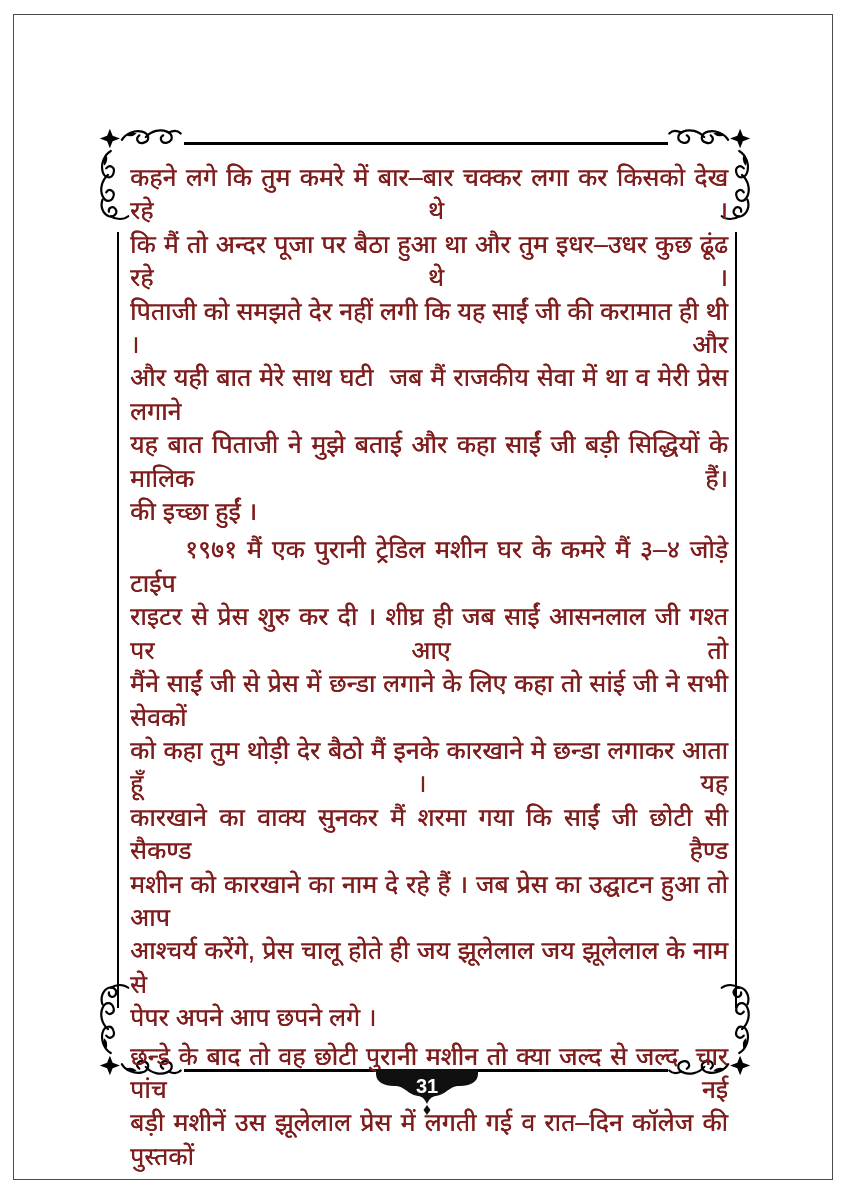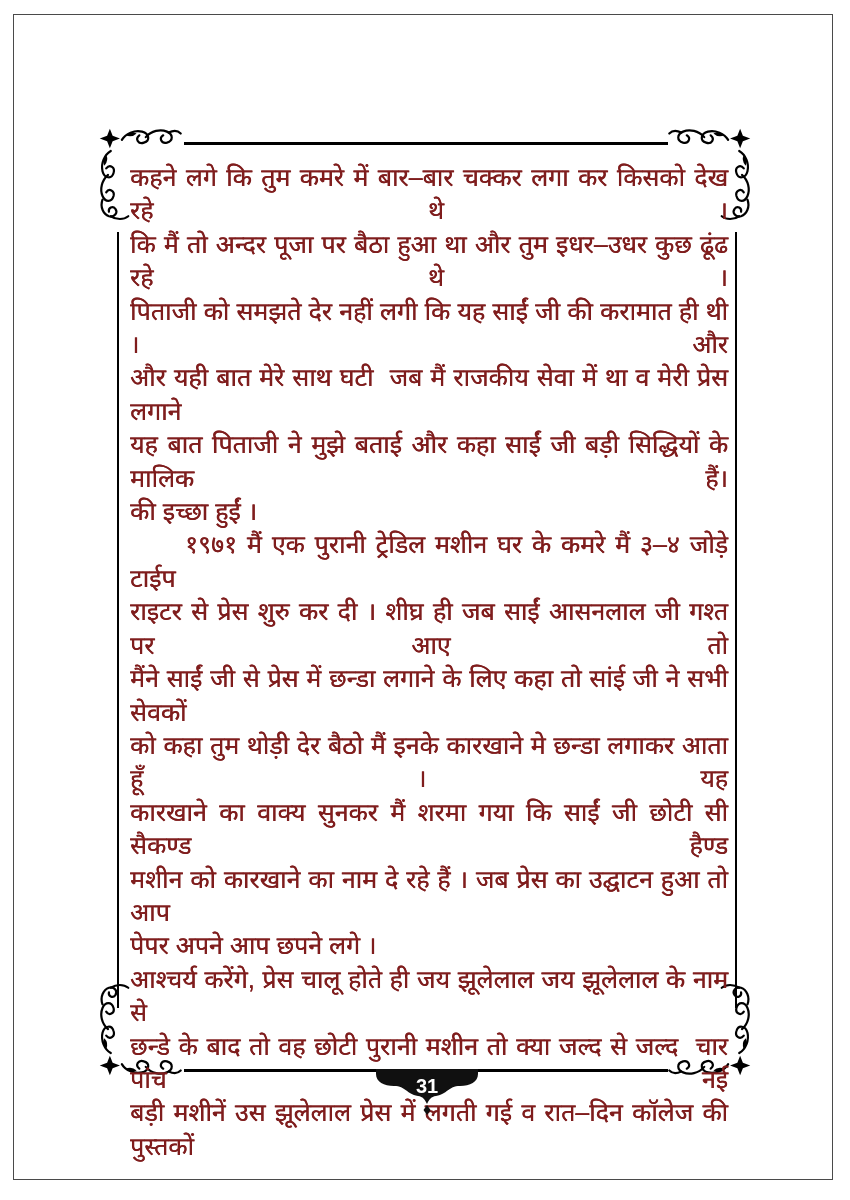--- a/index.html
+++ b/index.html
@@ -21,21 +21,21 @@
   .orn.tl{left:97px;top:124px;}
   .orn.tr{left:661px;top:124px;transform:scaleX(-1);}
   .orn.bl{left:97px;top:970px;transform:scaleY(-1);}
   .orn.br{left:661px;top:970px;transform:scale(-1,-1);}
   .textcol{
     position:absolute;left:130px;top:161px;width:598px;
     font-size:25px;line-height:33.4px;
     text-shadow:0.35px 0 0 currentColor; 
   }
   .block{margin:0;}
-  .para + .para{}
+  .para + .para{margin-top:5px;}
   .ln{text-align:justify;text-align-last:justify;}
   .ln.end{text-align:right;text-align-last:left;}
   .ln.indent{text-indent:55px;}
   .badge{position:absolute;left:373px;top:1069px;width:108px;height:54px;}
   .hidden-defs{position:absolute;width:0;height:0;overflow:hidden;}
 </style>
 </head>
 <body>
 
 <div class="page">
@@ -90,22 +90,22 @@
         <div class="ln">यह बात पिताजी ने मुझे बताई और कहा साईं जी बड़ी सिद्धियों के मालिक हैं।</div>
         <div class="ln end">की इच्छा हुईं ।</div>
       </div>
       <div class="block para">
         <div class="ln indent">१९७१ मैं एक पुरानी ट्रेडिल मशीन घर के कमरे मैं ३–४ जोड़े टाईप</div>
         <div class="ln">राइटर से प्रेस शुरु कर दी । शीघ्र ही जब साईं आसनलाल जी गश्त पर आए तो</div>
         <div class="ln">मैंने साईं जी से प्रेस में छन्डा लगाने के लिए कहा तो सांई जी ने सभी सेवकों</div>
         <div class="ln">को कहा तुम थोड़ी देर बैठो मैं इनके कारखाने मे छन्डा लगाकर आता हूँ । यह</div>
         <div class="ln">कारखाने का वाक्य सुनकर मैं शरमा गया कि साईं जी छोटी सी सैकण्ड हैण्ड</div>
         <div class="ln">मशीन को कारखाने का नाम दे रहे हैं । जब प्रेस का उद्घाटन हुआ तो आप</div>
+        <div class="ln">आश्चर्य करेंगे, प्रेस चालू होते ही जय झूलेलाल जय झूलेलाल के नाम से</div>
         <div class="ln end">पेपर अपने आप छपने लगे ।</div>
-        <div class="ln">आश्चर्य करेंगे, प्रेस चालू होते ही जय झूलेलाल जय झूलेलाल के नाम से</div>
       </div>
       <div class="block para">
         <div class="ln">छन्डे के बाद तो वह छोटी पुरानी मशीन तो क्या जल्द से जल्द &nbsp;चार पांच नई</div>
         <div class="ln">बड़ी मशीनें उस झूलेलाल प्रेस में लगती गई व रात–दिन कॉलेज की पुस्तकों</div>
       </div>
     </div>
 
   <svg class="badge" viewBox="0 0 108 54">
     <path d="M3,0 L105,0 L105,5 C105,13 97,17 87,17 C75,17 75,25 63,27 C58,27.8 56.5,30 54,35 C51.5,30 50,27.8 45,27 C33,25 33,17 21,17 C11,17 3,13 3,5 Z" fill="#101010"></path>
     <path d="M54,36 l3.5,5 -3.5,5 -3.5,-5 Z" fill="#101010"></path>

